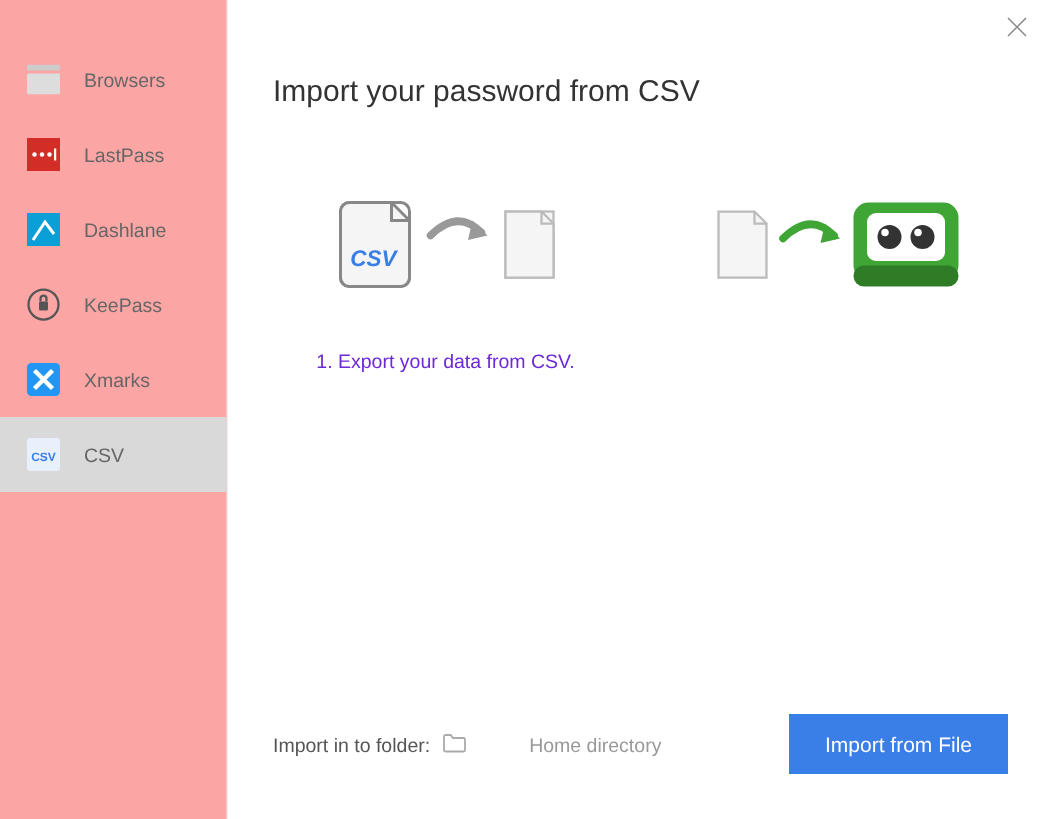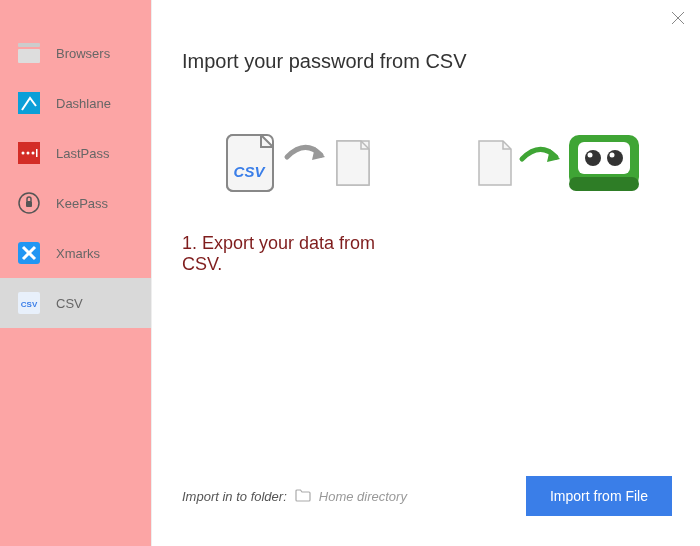--- a/index.html
+++ b/index.html
@@ -87,47 +87,47 @@
       width: 230px;
     }
     .step-graphic {
       height: 80px;
       display: flex;
       align-items: center;
       justify-content: center;
       margin-bottom: 30px;
     }
     .step-label {
-      font-size: 18px;
-      color: #7f1d1d;
+      font-size: 13px;
+      color: #6d28d9;
     }
     .footer {
       margin-top: auto;
       margin-bottom: 30px;
       display: flex;
       align-items: center;
       justify-content: space-between;
     }
     .folder-row {
       display: flex;
       align-items: center;
       font-size: 13px;
       color: #555;
-      font-style: italic;
     }
     .folder-row .folder-label {
       margin-right: 8px;
     }
     .folder-row .folder-icon {
       margin-right: 8px;
       color: #aaa;
     }
     .folder-row .folder-path {
       color: #999;
       cursor: pointer;
+      margin-left: 34px;
     }
     .import-btn {
       background: #3a7ee8;
       color: #fff;
       border: none;
       padding: 12px 24px;
       font-size: 14px;
       cursor: pointer;
     }
   </style>
@@ -150,38 +150,38 @@
             <rect x="0" y="6" width="22" height="14" rx="1" fill="#ddd"></rect>
           </svg>
       </span>
       <span class="label">Browsers</span>
     </div>
 
 
     <div class="sidebar-item">
       <span class="icon">
         <svg width="22" height="22" viewBox="0 0 22 22">
-            <rect width="22" height="22" fill="#0b9fd8"></rect>
-            <path d="M4 18 L12 6 L18 14" stroke="#fff" stroke-width="2" fill="none"></path>
-          </svg>
-      </span>
-      <span class="label">Dashlane</span>
-    </div>
-
-    <div class="sidebar-item">
-      <span class="icon">
-        <svg width="22" height="22" viewBox="0 0 22 22">
             <rect width="22" height="22" fill="#d32d27"></rect>
             <circle cx="5" cy="11" r="1.5" fill="#fff"></circle>
             <circle cx="10" cy="11" r="1.5" fill="#fff"></circle>
             <circle cx="15" cy="11" r="1.5" fill="#fff"></circle>
             <rect x="18" y="7" width="1.5" height="8" fill="#fff"></rect>
           </svg>
       </span>
       <span class="label">LastPass</span>
+    </div>
+
+    <div class="sidebar-item">
+      <span class="icon">
+        <svg width="22" height="22" viewBox="0 0 22 22">
+            <rect width="22" height="22" fill="#0b9fd8"></rect>
+            <path d="M4 18 L12 6 L18 14" stroke="#fff" stroke-width="2" fill="none"></path>
+          </svg>
+      </span>
+      <span class="label">Dashlane</span>
     </div>
 
 
     <div class="sidebar-item">
       <span class="icon">
         <svg width="22" height="22" viewBox="0 0 22 22">
             <circle cx="11" cy="11" r="10" fill="none" stroke="#555" stroke-width="1.5"></circle>
             <rect x="8" y="9" width="6" height="6" rx="1" fill="#555"></rect>
             <path d="M9 9 V7 a2 2 0 0 1 4 0 V9" fill="none" stroke="#555" stroke-width="1.5"></path>
           </svg>

